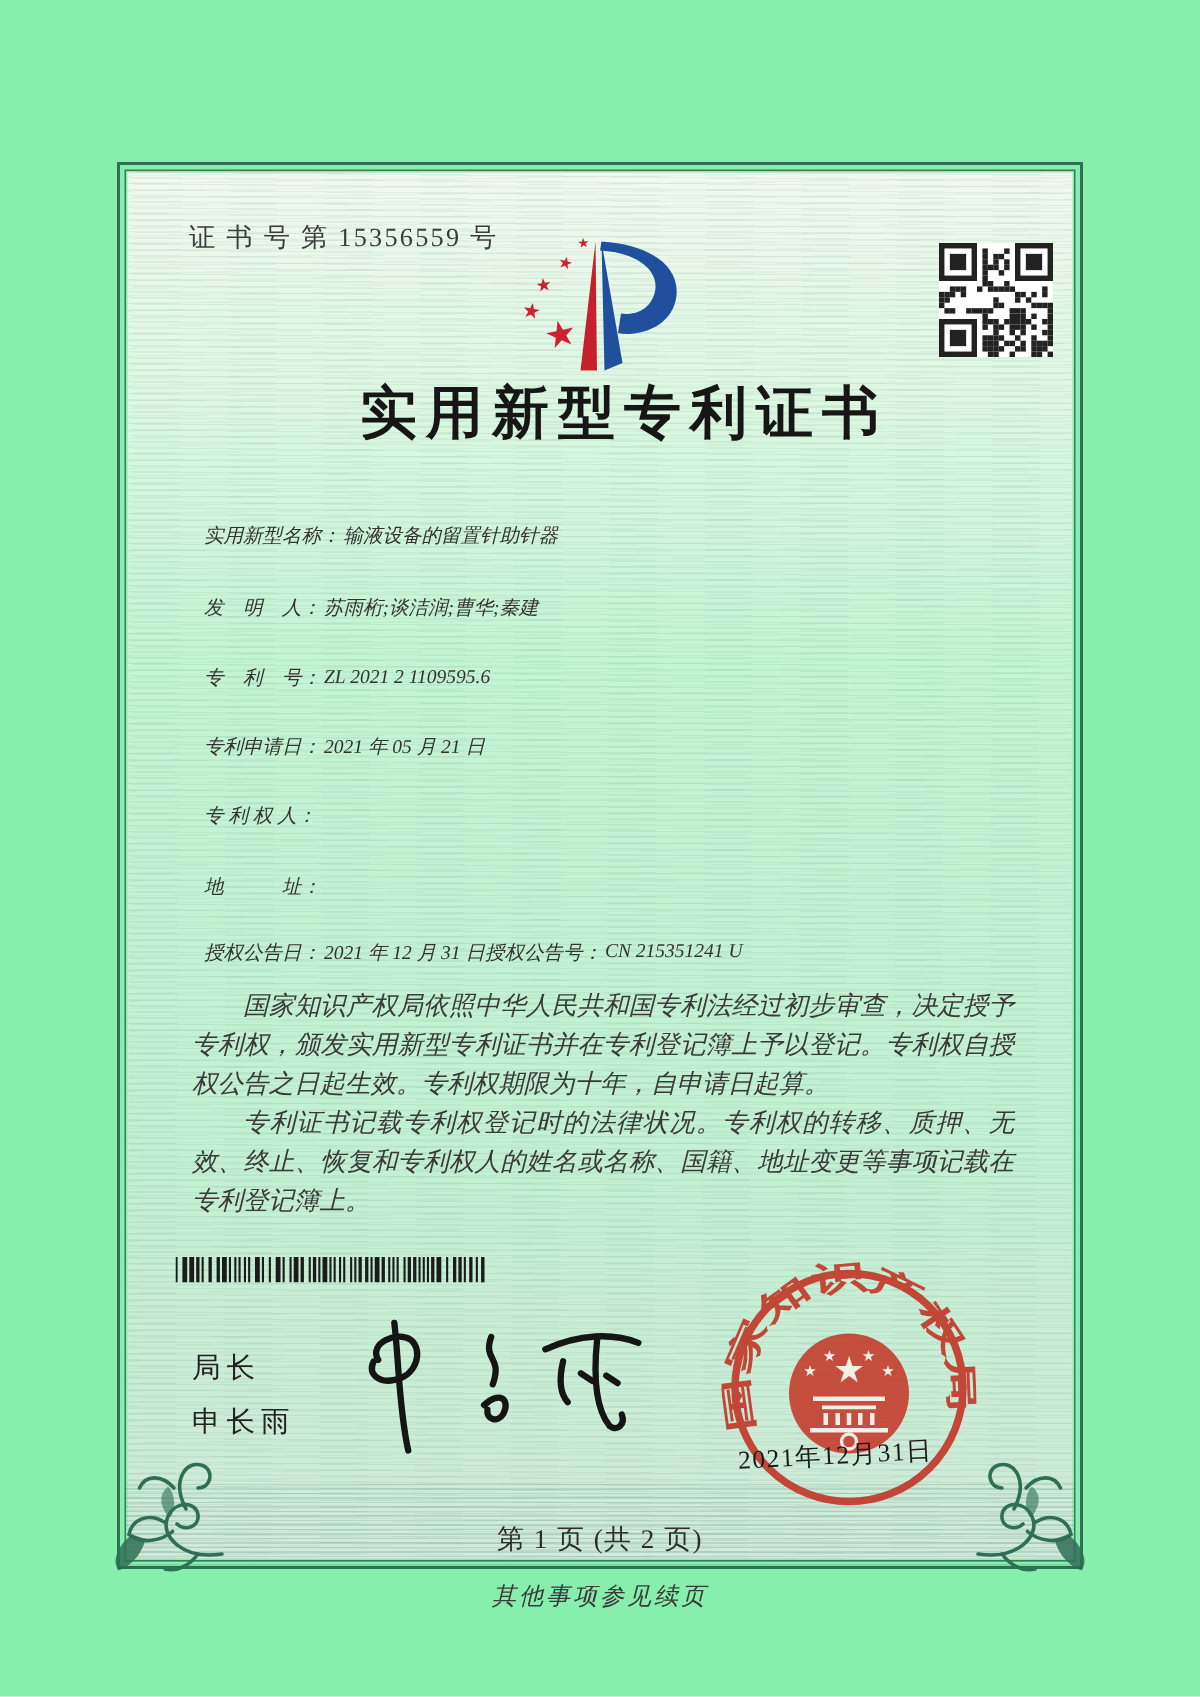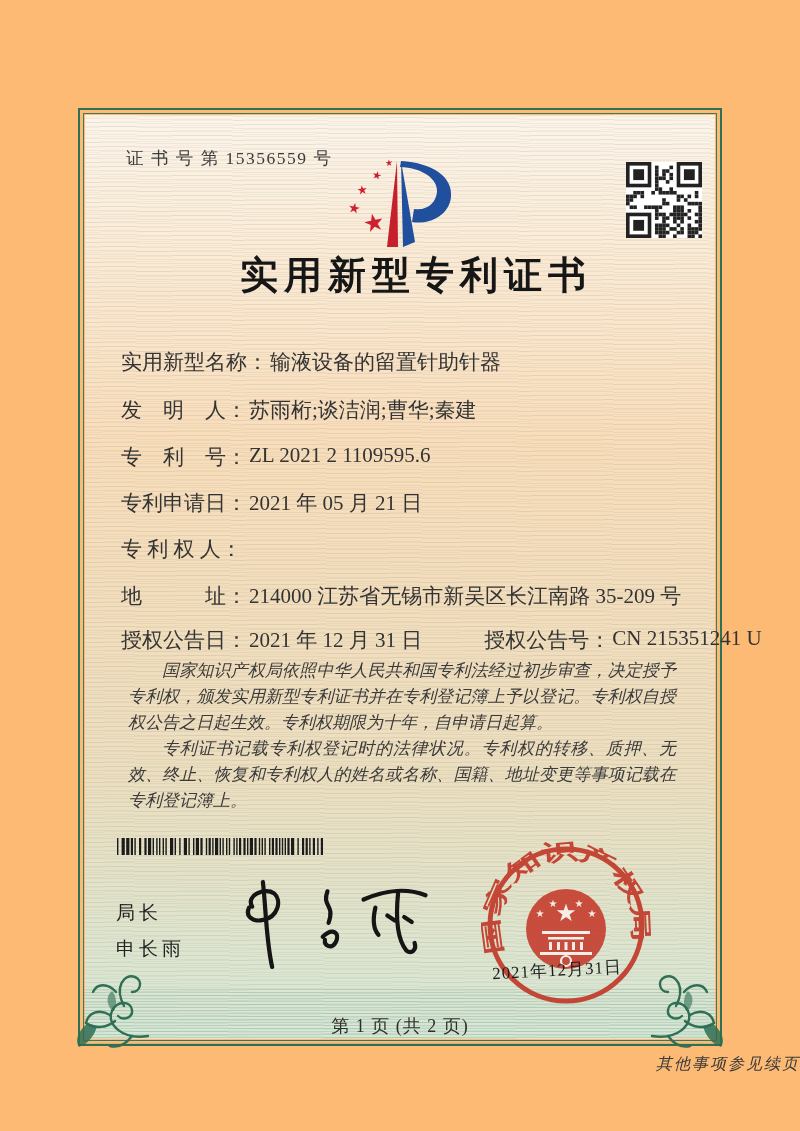--- a/index.html
+++ b/index.html
@@ -1,17 +1,17 @@
 <!DOCTYPE html>
 <html><head>
 <meta charset="utf-8">
 <style>
   html,body{margin:0;padding:0;background:#f4f3ee;}
   #page{position:relative;width:800px;height:1131px;margin:0 auto;overflow:hidden;
-        background:#fdba74;font-family:"Liberation Serif","DejaVu Serif",serif;}
+        background:#86efac;font-family:"Liberation Serif","DejaVu Serif",serif;}
   
   .frame{position:absolute;left:78px;top:108px;width:644px;height:938px;
          border:2px solid #2f6f55;box-sizing:border-box;}
   .frame-inner{position:absolute;inset:3px;border:1px solid #3d7a60;}
   .texture{position:absolute;inset:5px;
     background-image:
       repeating-linear-gradient(0.6deg, rgba(47,111,85,.075) 0 1px, rgba(255,255,255,0) 1px 4px),
       repeating-linear-gradient(-0.8deg, rgba(47,111,85,.05) 0 1px, rgba(255,255,255,0) 1px 5px),
       linear-gradient(180deg, rgba(253,250,246,.9) 0%, rgba(247,249,244,.55) 35%,
                       rgba(228,241,232,.65) 72%, rgba(213,234,220,.95) 100%);}
@@ -21,39 +21,39 @@
   .flourish.left{left:66px;top:970px;}
   .flourish.right{left:648px;top:970px;transform:scaleX(-1);}
   
   .cert-no{position:absolute;left:126px;top:146px;font-size:17.5px;color:#3b3b3b;letter-spacing:1.5px;}
   .logo{position:absolute;left:335px;top:155px;width:140px;height:100px;}
   .lstar{position:absolute;color:#ce2030;font-family:"DejaVu Sans",sans-serif;line-height:1;}
   .qr{position:absolute;left:626px;top:162px;width:76px;height:76px;background:#fff;}
   .title{position:absolute;left:0;top:250px;width:100%;text-align:center;
          font-size:38px;font-weight:700;letter-spacing:6px;color:#161616;margin-left:16px;}
   
-  .field-row{position:absolute;left:121px;width:570px;display:flex;
-             font-size:21px;color:#333;white-space:pre;}
+  .field-row{position:absolute;left:136px;width:570px;display:flex;
+             font-size:13px;color:#333;white-space:pre;font-style:italic;}
   .fvalue{margin-left:2px;}
-  .g2label{margin-left:62px;}
+  .g2label{}
   
   .paras{position:absolute;left:128px;top:658px;width:548px;font-size:17px;line-height:26px;
          color:#3a3a3a;font-style:italic;text-align:justify;}
   .paras p{margin:0;text-indent:2em;}
   
   .barcode{position:absolute;left:117px;top:838px;width:208px;height:17px;}
-  .officer{position:absolute;left:116px;top:895px;font-family:"Liberation Sans","DejaVu Sans",sans-serif;
+  .officer{position:absolute;left:128px;top:895px;font-family:"Liberation Sans","DejaVu Sans",sans-serif;
            font-size:19px;color:#222;letter-spacing:4px;line-height:36px;}
   .signature{position:absolute;left:238px;top:872px;width:200px;height:100px;transform:rotate(-2deg);}
   .seal{position:absolute;left:481px;top:840px;width:170px;height:170px;opacity:.93;}
   .seal-date{position:absolute;left:492px;top:958px;width:160px;font-size:17px;color:#1c1c1c;
              letter-spacing:1px;transform:rotate(-3deg);white-space:nowrap;}
   .page-no{position:absolute;left:0;top:1014px;width:100%;text-align:center;font-size:18px;
            color:#2e2e2e;letter-spacing:1px;}
-  .cont-note{position:absolute;left:0;top:1054px;width:100%;text-align:right;font-size:16px;
+  .cont-note{position:absolute;left:0;top:1054px;width:100%;text-align:center;font-size:16px;
              color:#3a3a3a;font-style:italic;letter-spacing:2px;}
 </style>
 </head>
 <body>
 
 <div id="page">
 
   <div class="frame">
     <div class="frame-inner"></div>
     <div class="texture"></div>
@@ -242,21 +242,21 @@
   <div class="field-row" style="top:443px">
     <span>专　利　号：</span><span class="fvalue">ZL 2021 2 1109595.6</span>
   </div>
   <div class="field-row" style="top:489px">
     <span>专利申请日：</span><span class="fvalue">2021 年 05 月 21 日</span>
   </div>
   <div class="field-row" style="top:535px">
     <span>专 利 权 人：</span>
   </div>
   <div class="field-row" style="top:582px">
-    <span>地　　　址：</span><span class="fvalue">214000 江苏省无锡市新吴区长江南路 35-209 号</span>
+    <span>地　　　址：</span>
   </div>
   <div class="field-row" style="top:626px">
     <span>授权公告日：</span><span class="fvalue">2021 年 12 月 31 日</span>
     <span class="g2label">授权公告号：</span><span class="fvalue">CN 215351241 U</span>
   </div>
 
   <div class="paras">
     <p>国家知识产权局依照中华人民共和国专利法经过初步审查，决定授予专利权，颁发实用新型专利证书并在专利登记簿上予以登记。专利权自授权公告之日起生效。专利权期限为十年，自申请日起算。</p>
     <p>专利证书记载专利权登记时的法律状况。专利权的转移、质押、无效、终止、恢复和专利权人的姓名或名称、国籍、地址变更等事项记载在专利登记簿上。</p>
   </div>

